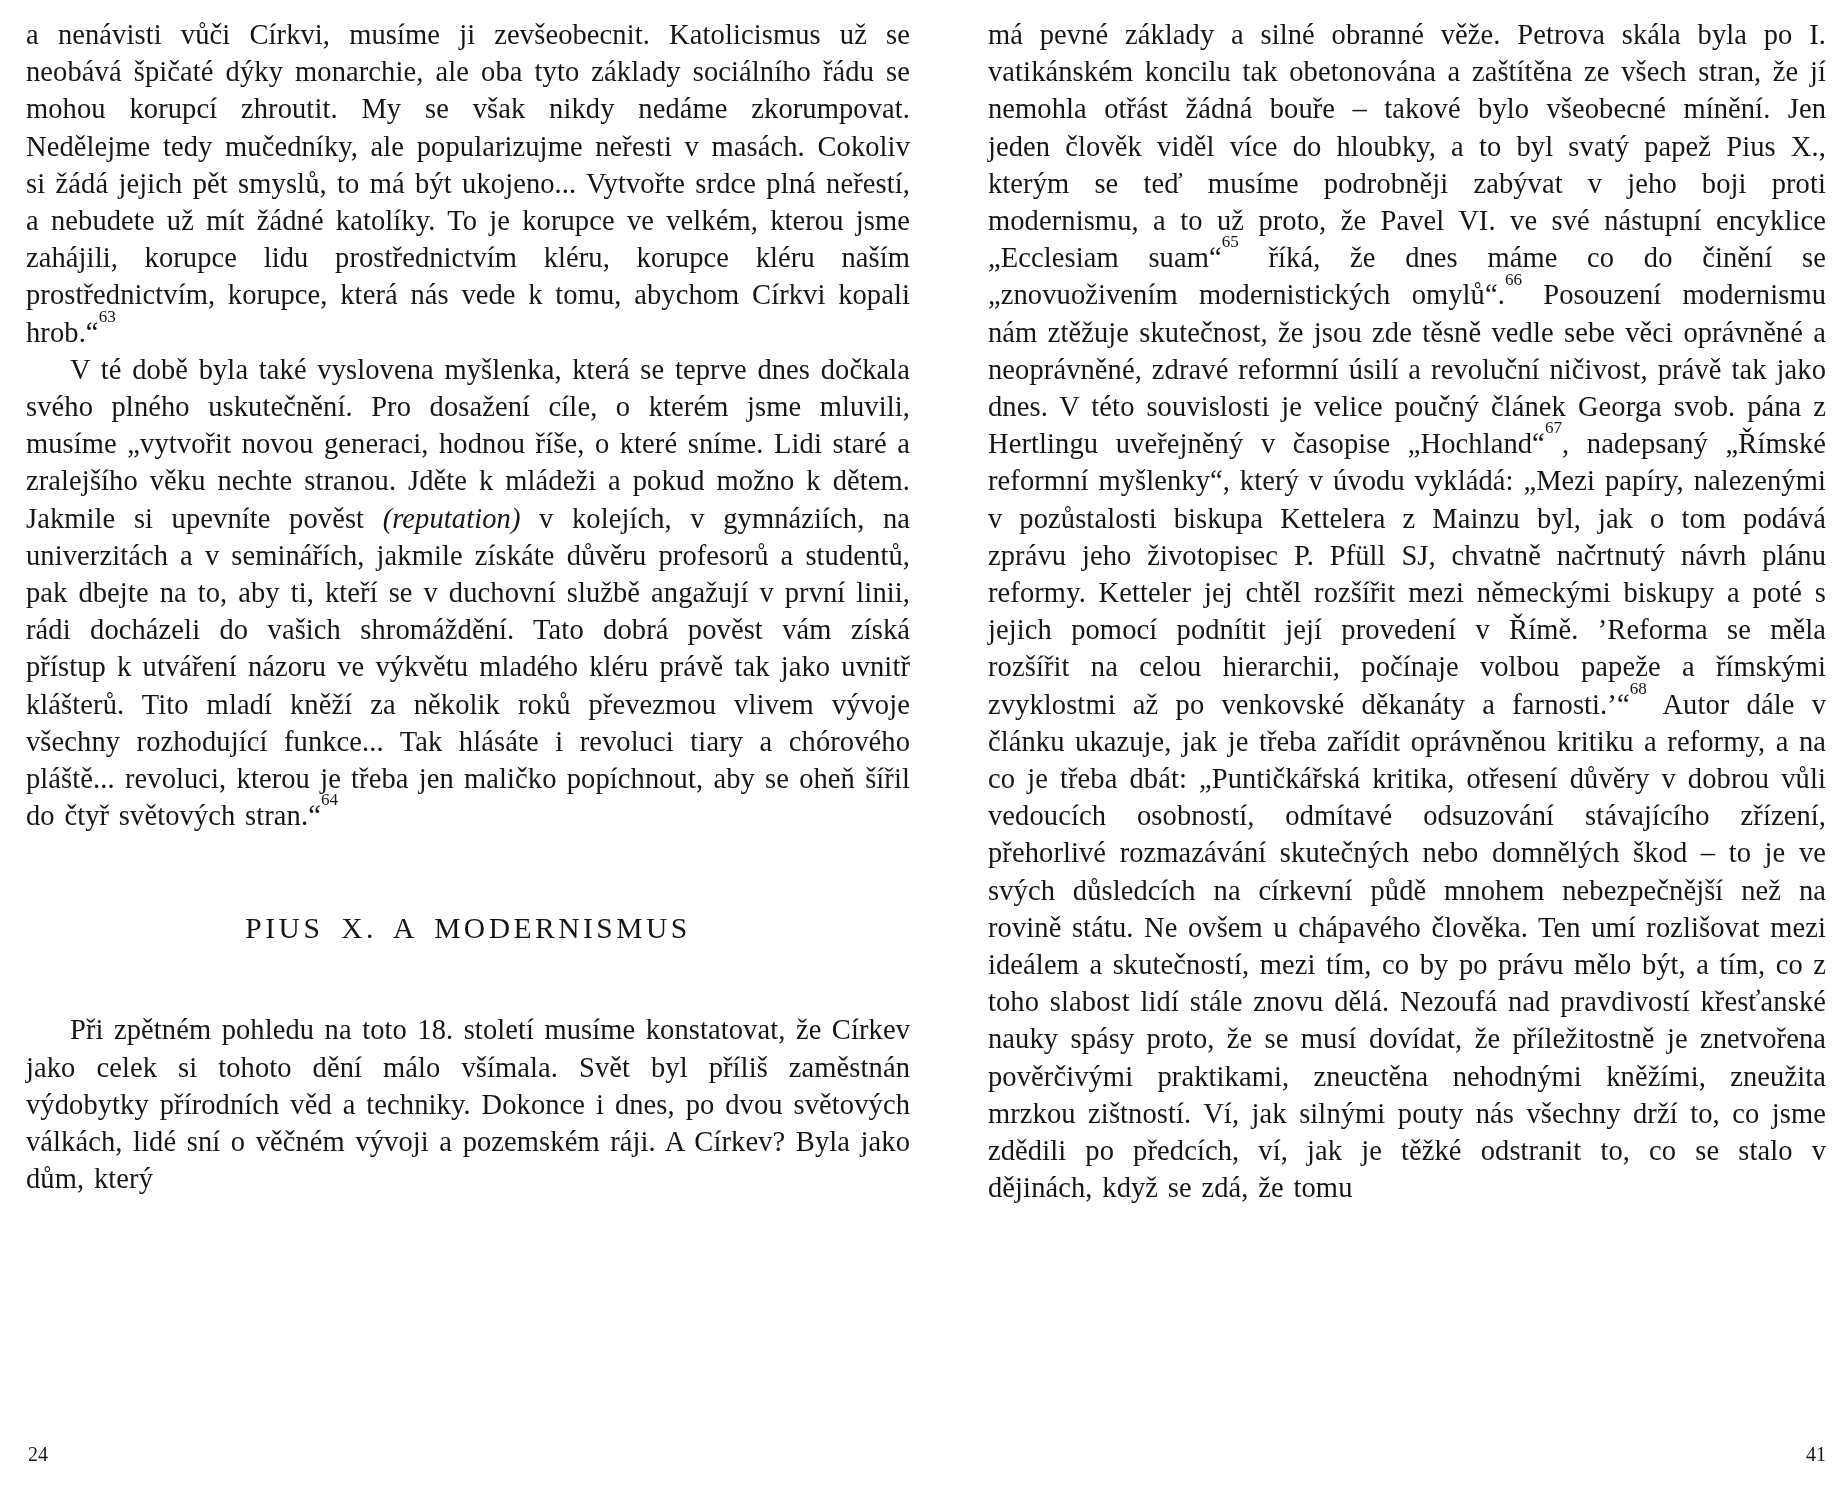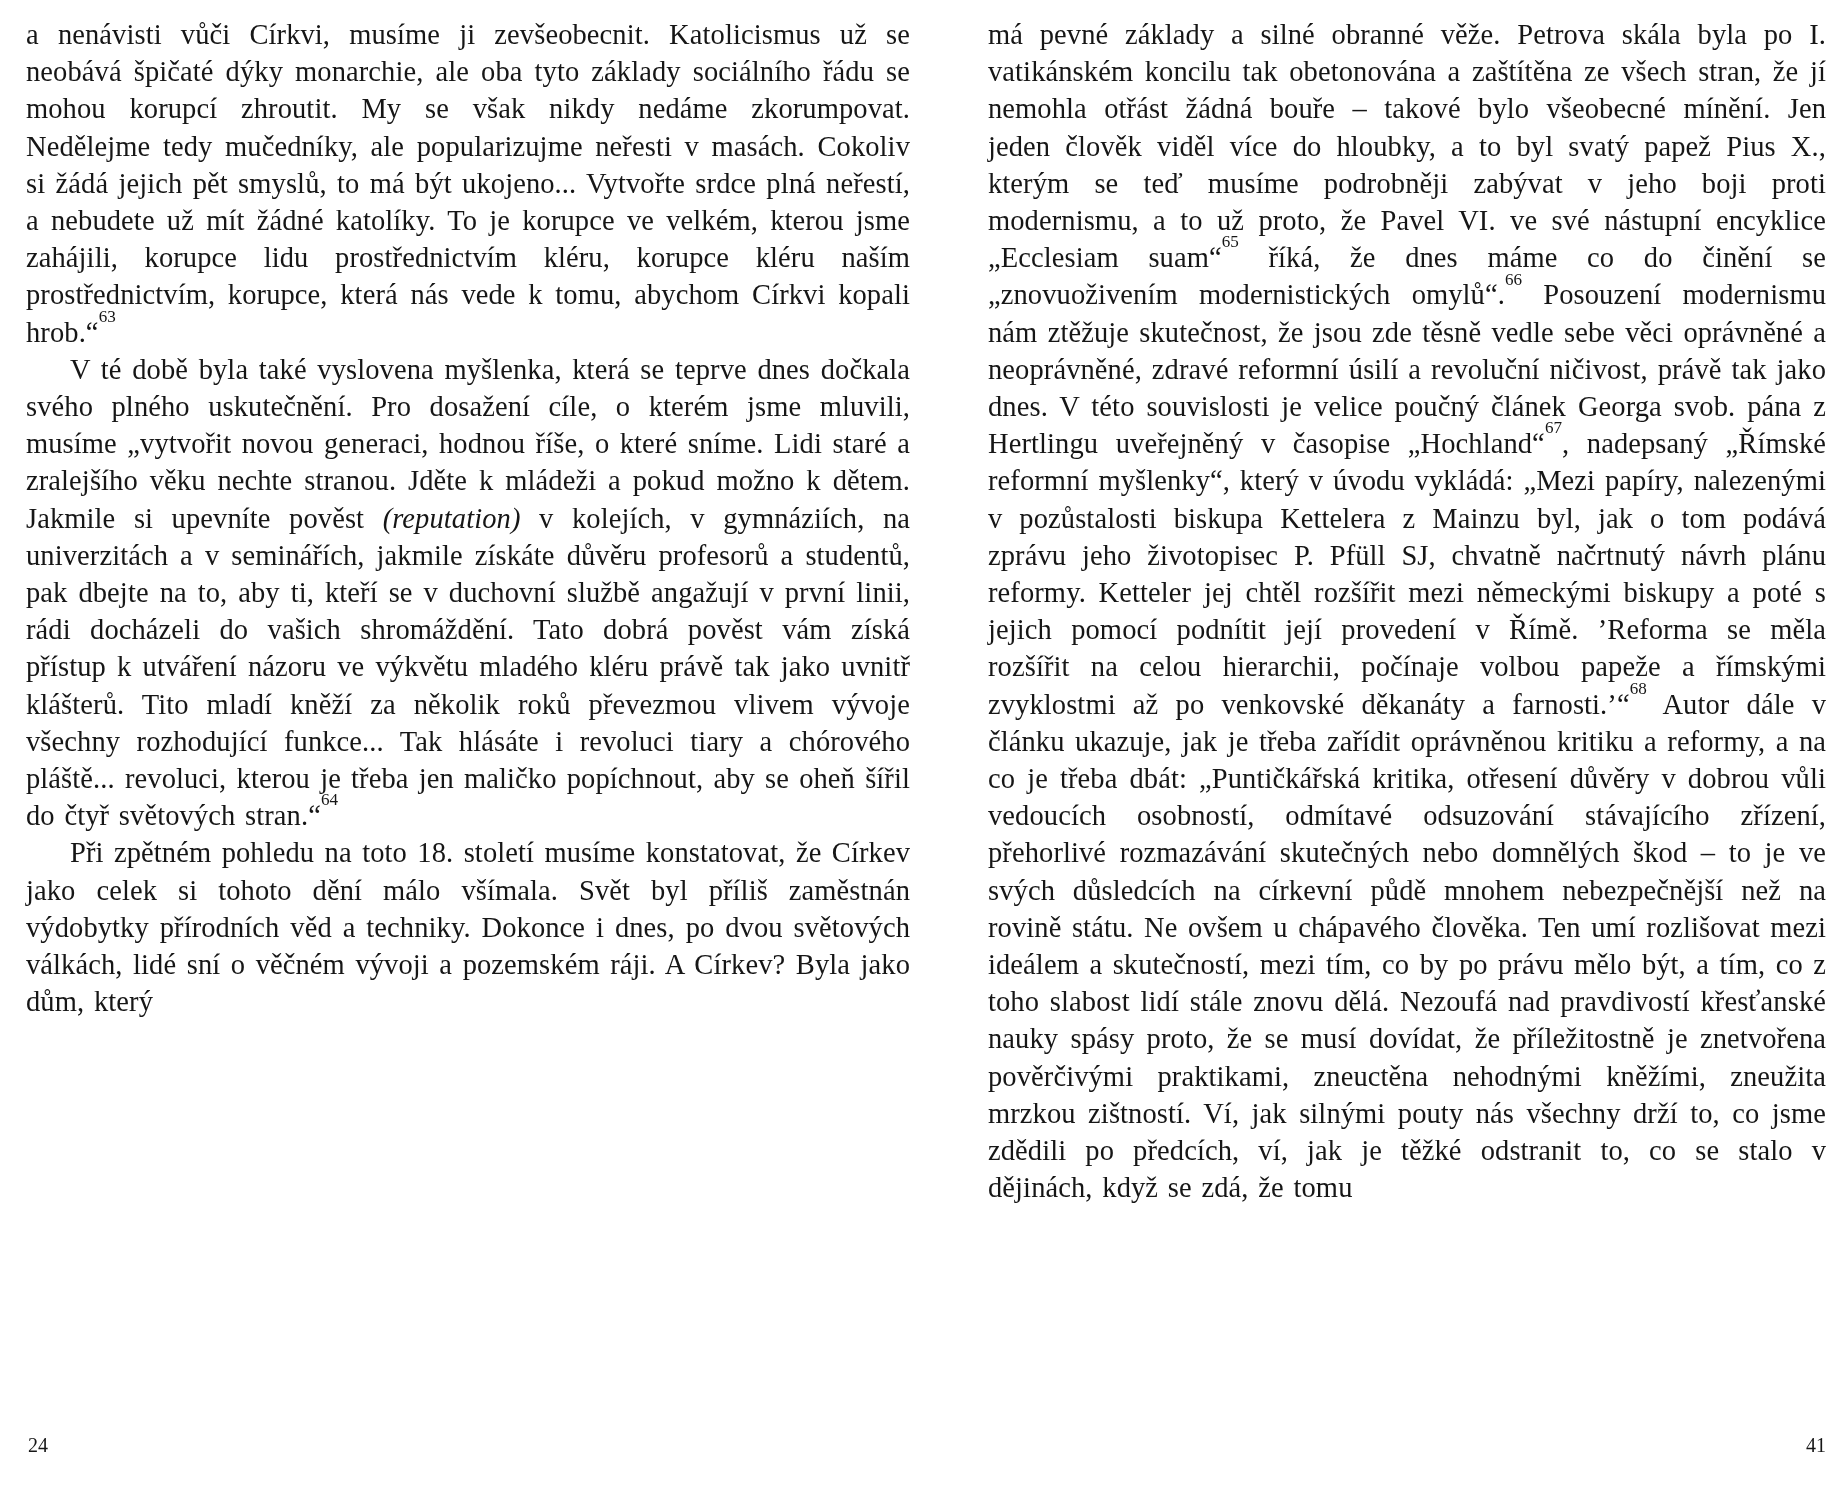--- a/index.html
+++ b/index.html
@@ -10,21 +10,21 @@
     background: #ffffff;
     color: #161616;
     font-family: "Liberation Serif", "DejaVu Serif", serif;
     overflow: hidden;
   }
   .spread {
     position: relative;
     display: flex;
     width: 1844px;
     height: 1500px;
-    padding: 16px 18px 17px 26px;
+    padding: 16px 18px 8px 26px;
   }
   .page { position: relative; height: 100%; }
   .page-left  { width: 884px; margin-right: 78px; }
   .page-right { width: 838px; }
   .para {
     margin: 0;
     font-size: 28.5px;
     line-height: 37.2px;
     text-align: justify;
     word-spacing: 2.5px;
@@ -61,20 +61,21 @@
 <body>
 
 <div class="spread">
 
   <div class="page page-left">
     <div class="text-block">
         <p class="para"><span>a nenávisti vůči Církvi, musíme ji zevšeobecnit. Katolicismus už se neobává špičaté dýky monarchie, ale oba tyto základy sociálního řádu se mohou korupcí zhroutit. My se však nikdy nedáme zkorumpovat. Nedělejme tedy mučedníky, ale popularizujme neřesti v masách. Cokoliv si žádá jejich pět smyslů, to má být ukojeno... Vytvořte srdce plná neřestí, a nebudete už mít žádné katolíky. To je korupce ve velkém, kterou jsme zahájili, korupce lidu prostřednictvím kléru, korupce kléru naším prostřednictvím, korupce, která nás vede k tomu, abychom Církvi kopali hrob.“</span><sup class="fnref">63</sup></p>
         <p class="para indented"><span>V té době byla také vyslovena myšlenka, která se teprve dnes dočkala svého plného uskutečnění. Pro dosažení cíle, o kterém jsme mluvili, musíme „vytvořit novou generaci, hodnou říše, o které sníme. Lidi staré a zralejšího věku nechte stranou. Jděte k mládeži a pokud možno k dětem. Jakmile si upevníte pověst </span><em>(reputation)</em><span> v kolejích, v gymnáziích, na univerzitách a v seminářích, jakmile získáte důvěru profesorů a studentů, pak dbejte na to, aby ti, kteří se v duchovní službě angažují v první linii, rádi docházeli do vašich shromáždění. Tato dobrá pověst vám získá přístup k utváření názoru ve výkvětu mladého kléru právě tak jako uvnitř klášterů. Tito mladí kněží za několik roků převezmou vlivem vývoje všechny rozhodující funkce... Tak hlásáte i revoluci tiary a chórového pláště... revoluci, kterou je třeba jen maličko popíchnout, aby se oheň šířil do čtyř světových stran.“</span><sup class="fnref">64</sup></p>
       </div>
 
+    <h2 class="heading">PIUS X. A MODERNISMUS</h2>
 
     <div class="text-block">
         <p class="para indented"><span>Při zpětném pohledu na toto 18. století musíme konstatovat, že Církev jako celek si tohoto dění málo všímala. Svět byl příliš zaměstnán výdobytky přírodních věd a techniky. Dokonce i dnes, po dvou světových válkách, lidé sní o věčném vývoji a pozemském ráji. A Církev? Byla jako dům, který</span></p>
       </div>
 
     <div class="page-number page-number-left">24</div>
   </div>
 
   <div class="page page-right">
     <div class="text-block">

